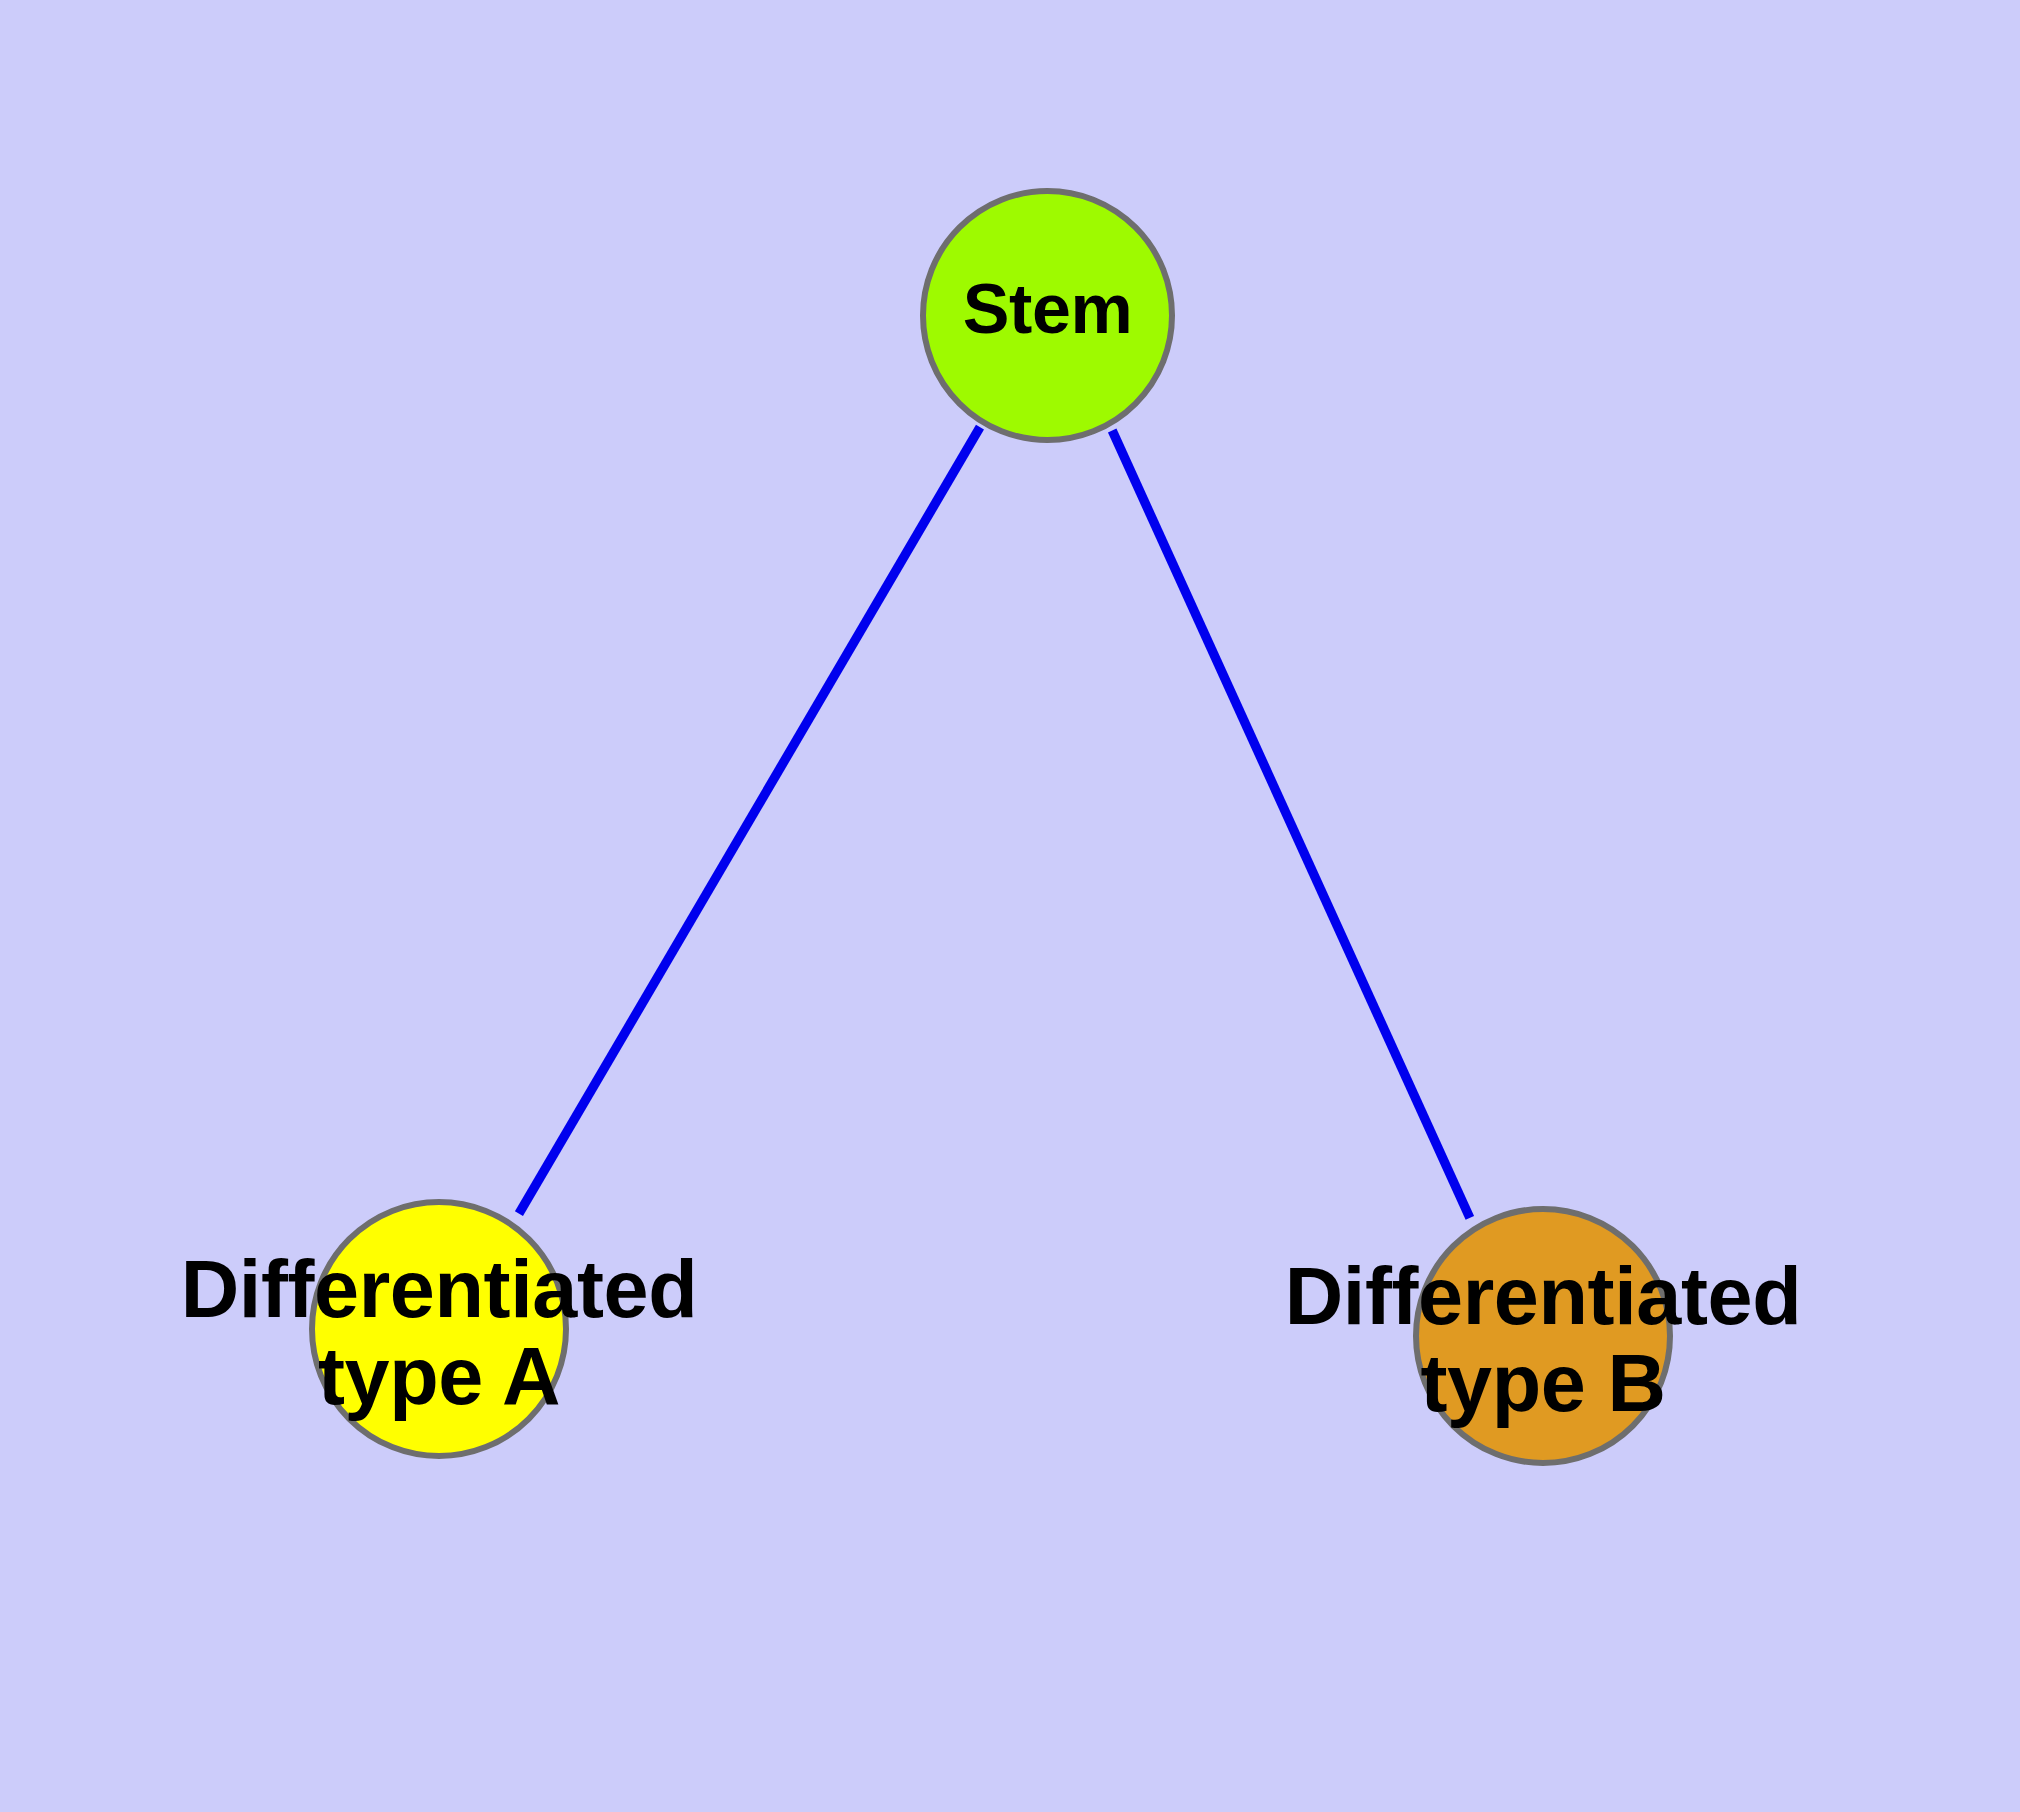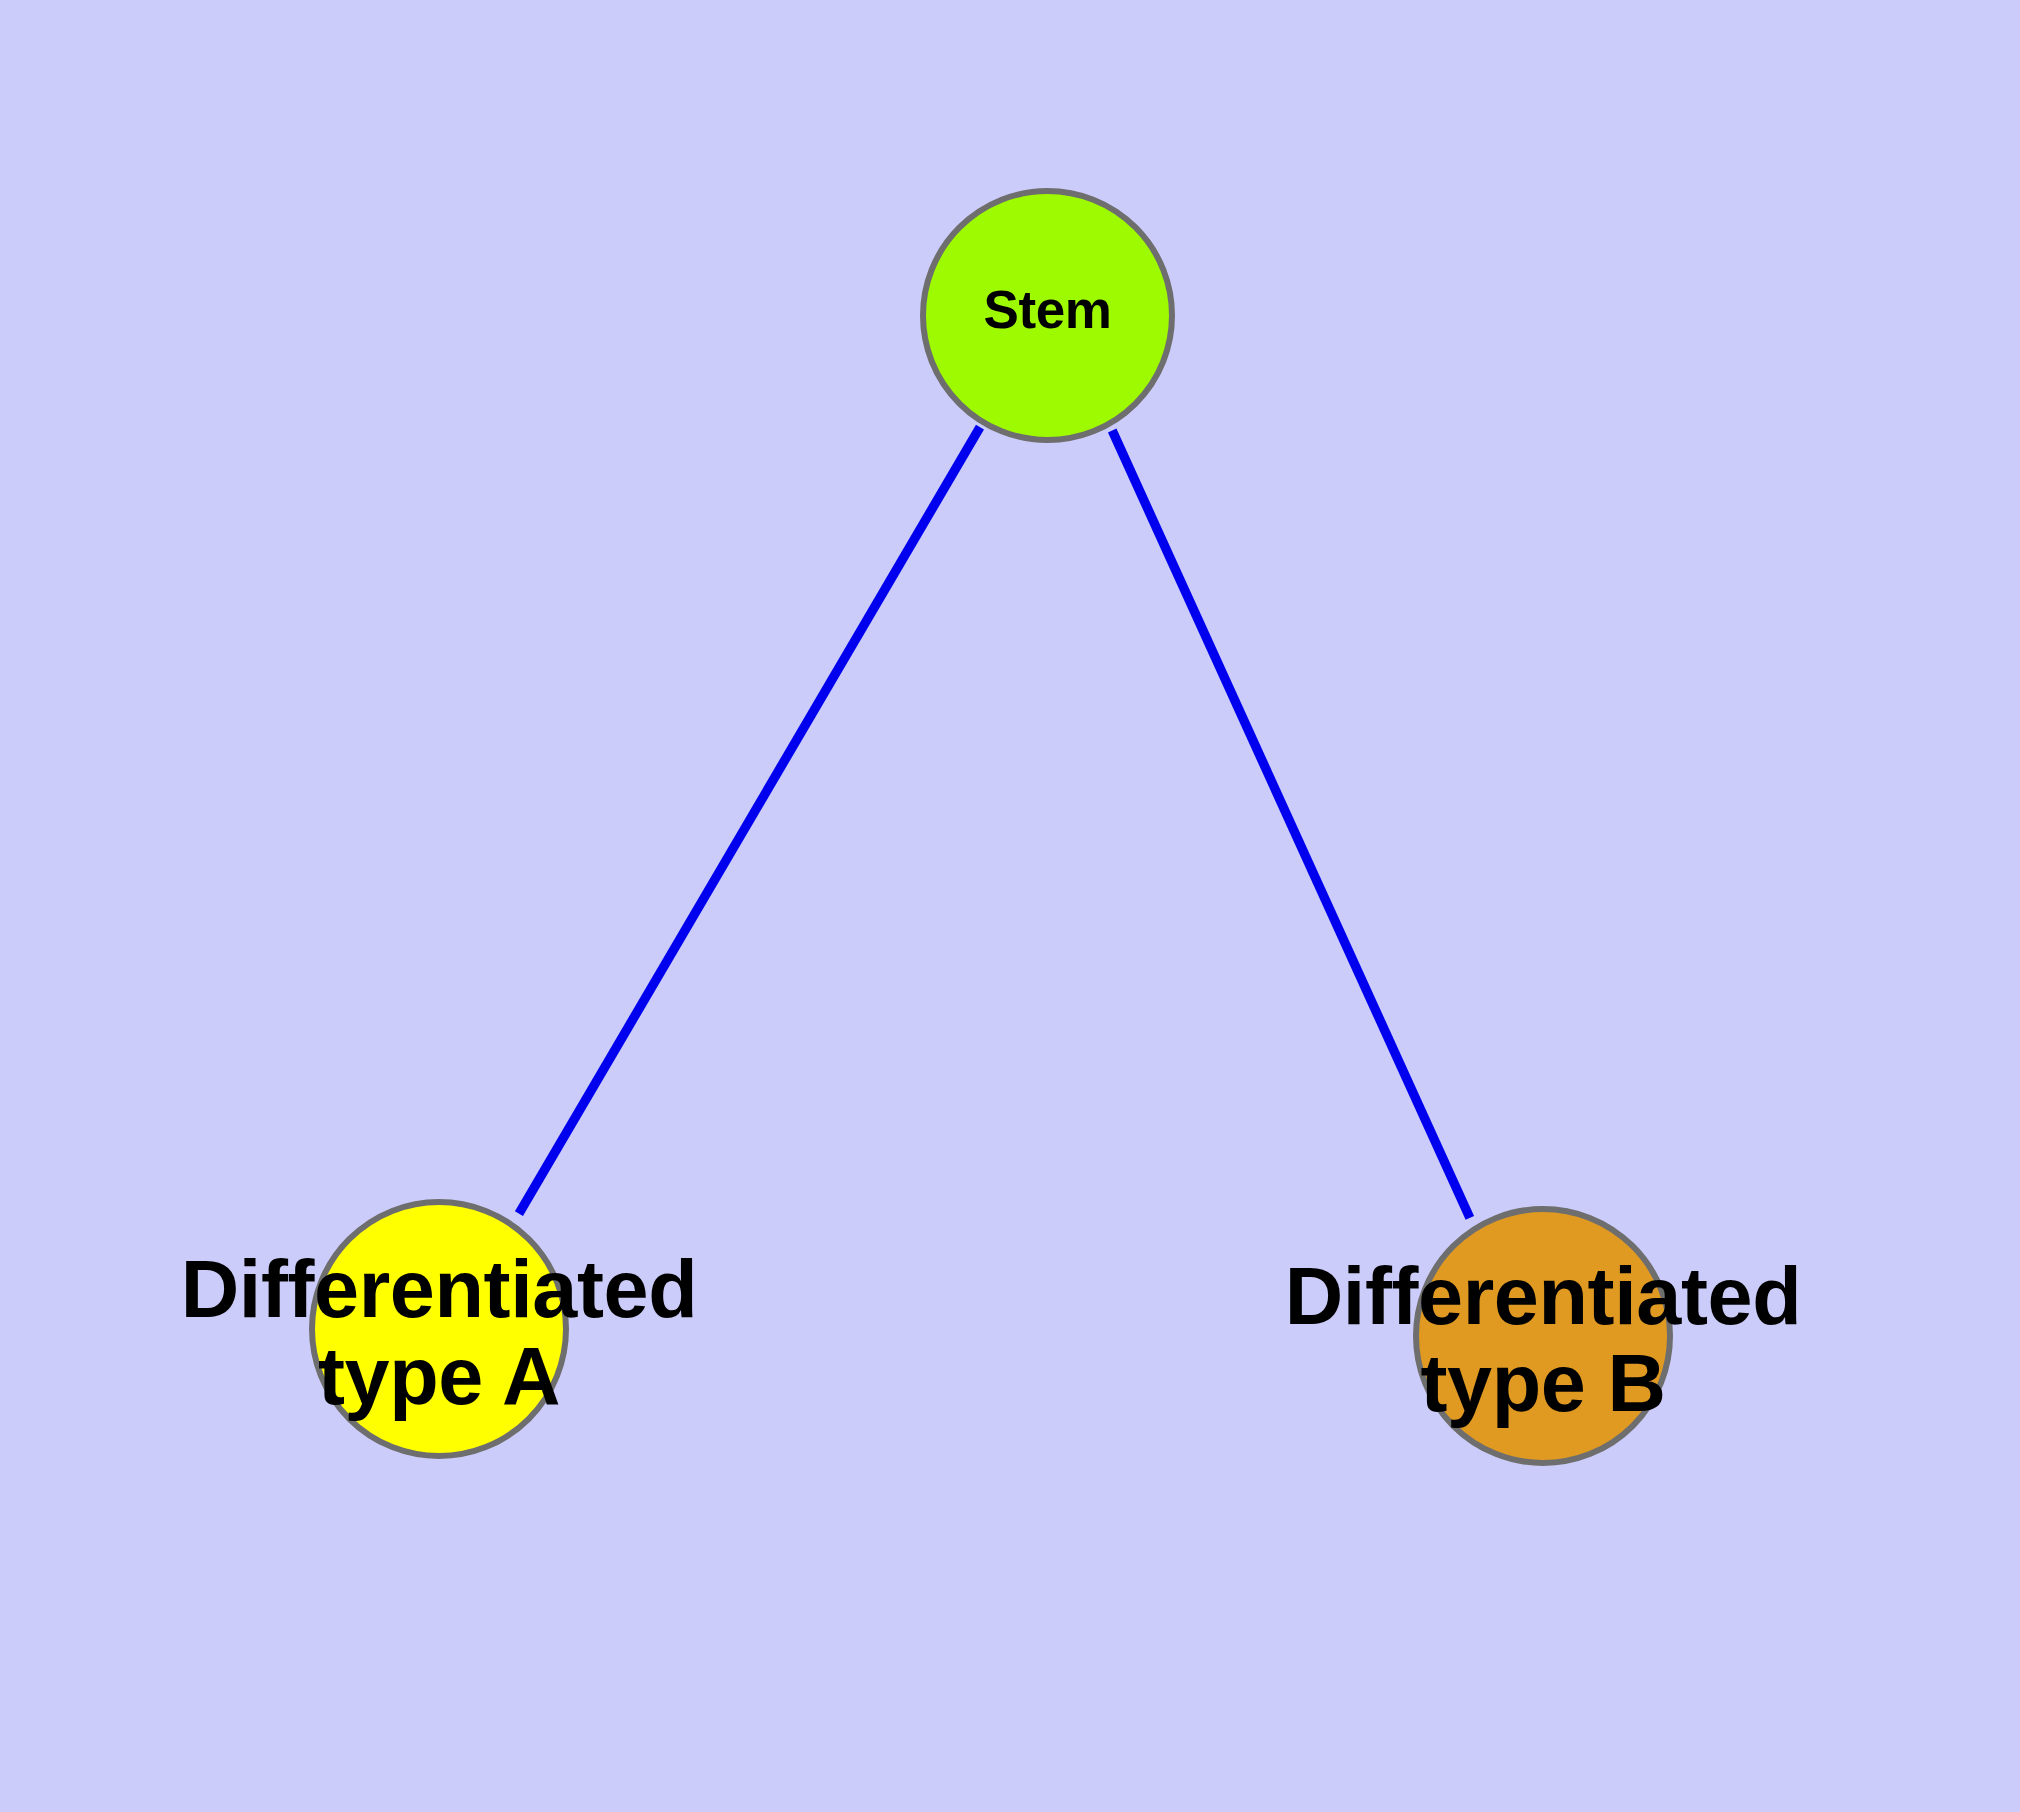--- a/index.html
+++ b/index.html
@@ -59,23 +59,23 @@
     font-family: "Liberation Sans", sans-serif;
     font-weight: bold;
     text-align: center;
     white-space: pre;
     line-height: 1.08;
     letter-spacing: -0.4px;
     pointer-events: none;
   }
   #label-stem {
     left: 920px;
-    top: 281px;
+    top: 272px;
     width: 255px;
-    font-size: 53px;
+    font-size: 70px;
   }
   #label-type-a {
     left: 100px;
     top: 1246px;
     width: 678px;
     font-size: 81px;
   }
   #label-type-b {
     left: 1204px;
     top: 1253px;

